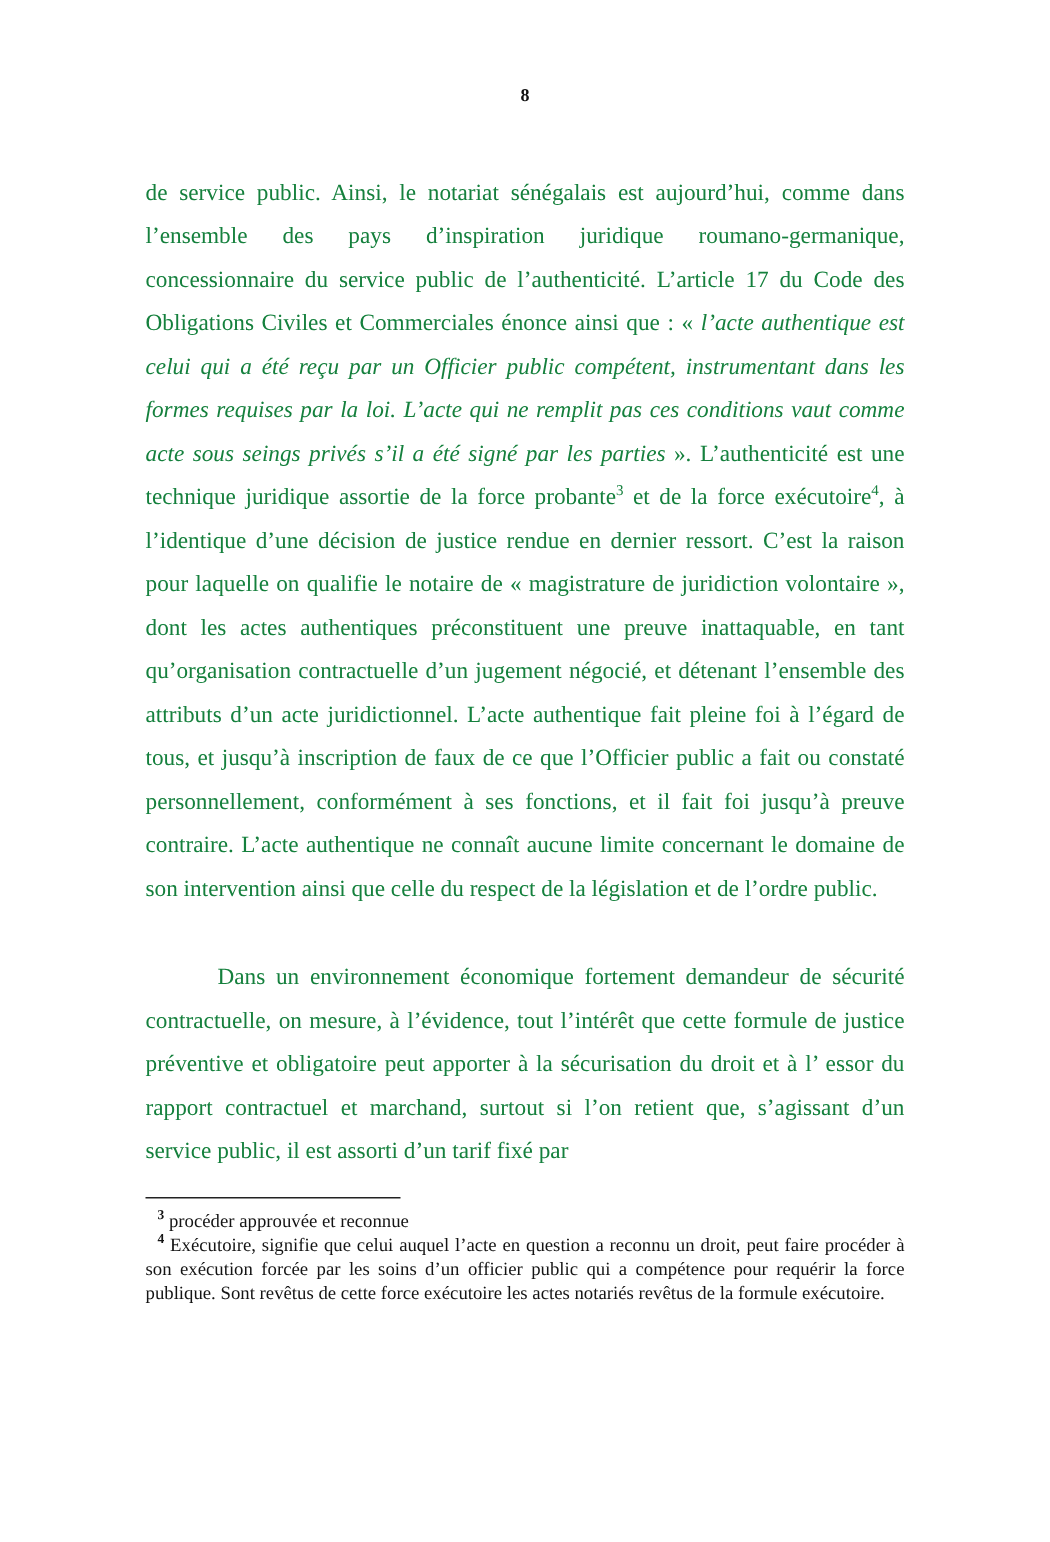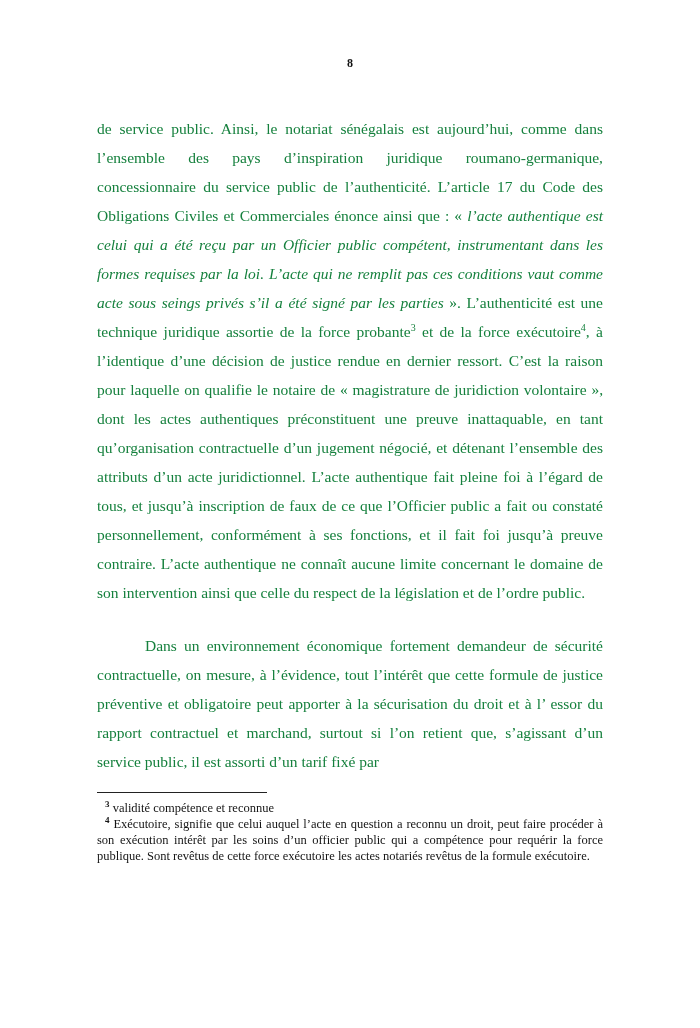--- a/index.html
+++ b/index.html
@@ -28,21 +28,21 @@
   .body-text {
     margin-top: 42px;
   }
   .para {
     font-size: 15.5px;
     line-height: 29px;
     text-align: justify;
     color: #15803d;
   }
   .para + .para {
-    margin-top: 24px;
+    margin-top: 30px;
   }
   .para.indent {
     text-indent: 48px;
   }
   .para em {
     font-style: italic;
   }
   .para sup.fnref {
     font-size: 10px;
     line-height: 0;
@@ -78,16 +78,16 @@
   <div class="page-number">8</div>
 
   <div class="body-text">
       <p class="para"><span>de service public. Ainsi, le notariat sénégalais est aujourd’hui, comme dans l’ensemble des pays d’inspiration juridique roumano-germanique, concessionnaire du service public de l’authenticité. L’article 17 du Code des Obligations Civiles et Commerciales énonce ainsi que : « </span><em>l’acte authentique est celui qui a été reçu par un Officier public compétent, instrumentant dans les formes requises par la loi. L’acte qui ne remplit pas ces conditions vaut comme acte sous seings privés s’il a été signé par les parties</em><span> ». L’authenticité est une technique juridique assortie de la force probante</span><sup class="fnref">3</sup><span> et de la force exécutoire</span><sup class="fnref">4</sup><span>, à l’identique d’une décision de justice rendue en dernier ressort. C’est la raison pour laquelle on qualifie le notaire de « magistrature de juridiction volontaire », dont les actes authentiques préconstituent une preuve inattaquable, en tant qu’organisation contractuelle d’un jugement négocié, et détenant l’ensemble des attributs d’un acte juridictionnel. L’acte authentique fait pleine foi à l’égard de tous, et jusqu’à inscription de faux de ce que l’Officier public a fait ou constaté personnellement, conformément à ses fonctions, et il fait foi jusqu’à preuve contraire. L’acte authentique ne connaît aucune limite concernant le domaine de son intervention ainsi que celle du respect de la législation et de l’ordre public.</span></p>
       <p class="para indent"><span>Dans un environnement économique fortement demandeur de sécurité contractuelle, on mesure, à l’évidence, tout l’intérêt que cette formule de justice préventive et obligatoire peut apporter à la sécurisation du droit et à l’ essor du rapport contractuel et marchand, surtout si l’on retient que, s’agissant d’un service public, il est assorti d’un tarif fixé par</span></p>
     </div>
 
   <div class="footnote-sep"></div>
 
   <div class="footnotes">
-      <div class="footnote"><sup>3</sup><span> validité compétence et reconnue</span></div>
-      <div class="footnote"><sup>4</sup><span> Exécutoire, signifie que celui auquel l’acte en question a reconnu un droit, peut faire procéder à son exécution intérêt par les soins d’un officier public qui a compétence pour requérir la force publique. Sont revêtus de cette force exécutoire les actes notariés revêtus de la formule exécutoire.</span></div>
+      <div class="footnote"><sup>3</sup><span> procéder approuvée et reconnue</span></div>
+      <div class="footnote"><sup>4</sup><span> Exécutoire, signifie que celui auquel l’acte en question a reconnu un droit, peut faire procéder à son exécution forcée par les soins d’un officier public qui a compétence pour requérir la force publique. Sont revêtus de cette force exécutoire les actes notariés revêtus de la formule exécutoire.</span></div>
     </div>
 </div>
 
 </body></html>

